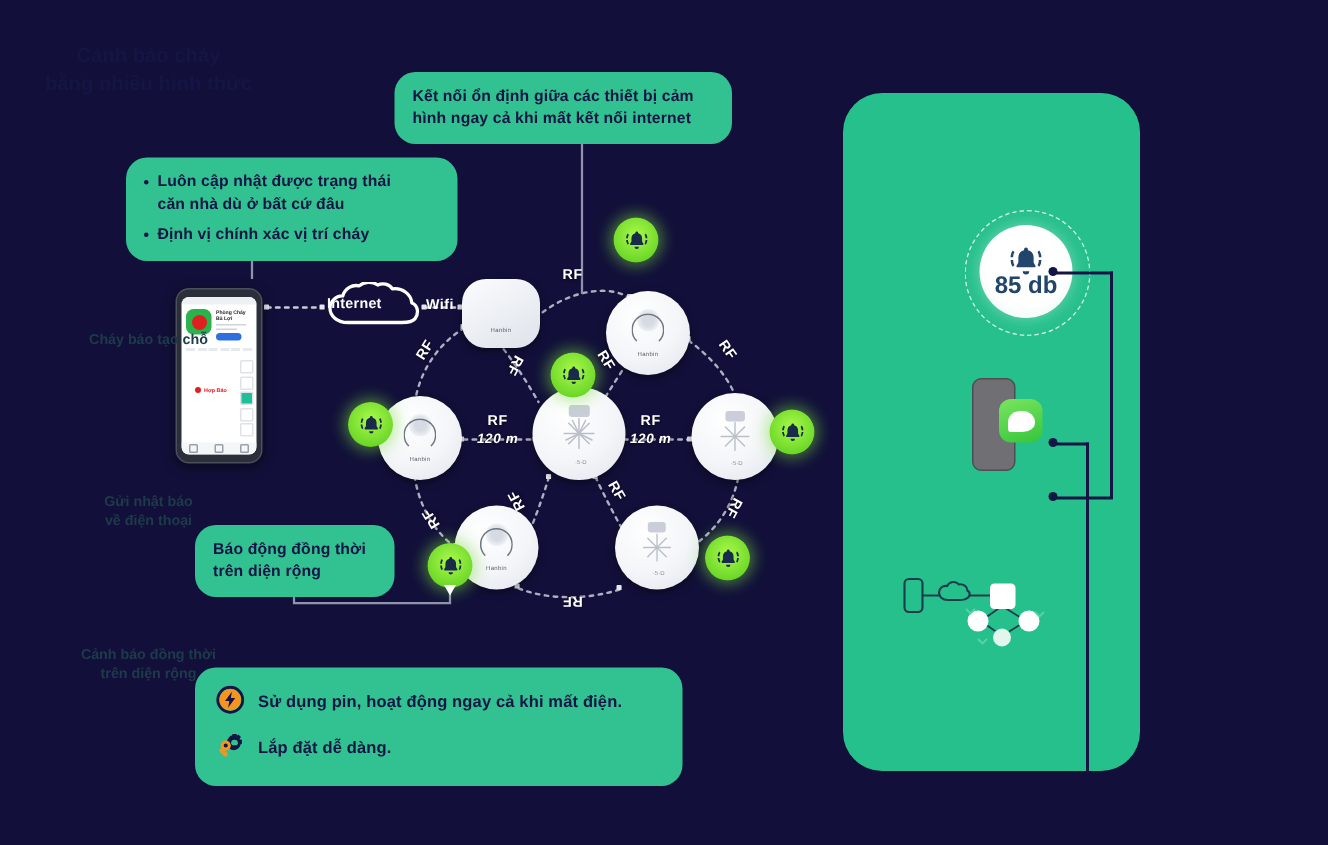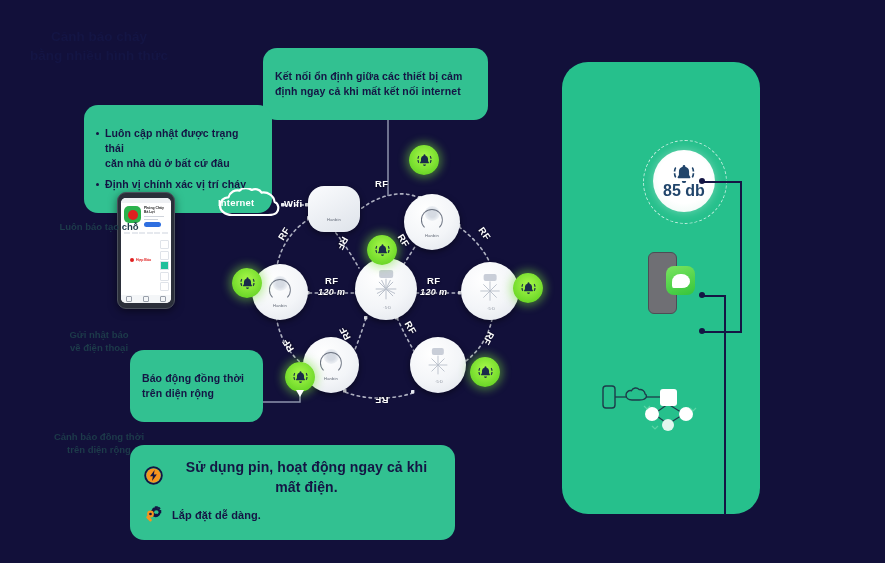--- a/index.html
+++ b/index.html
@@ -13,21 +13,21 @@
 
   
   .bubble{
     position:absolute;
     background:#32c191;
     color:#141544;
     border-radius:14px;
     font-size:10.5px;
     line-height:1.45;
     font-weight:600;
-    padding:21px 12px;
+    padding:9px 12px;
     box-sizing:border-box;
     letter-spacing:.1px;
   }
   .bubble .li{position:relative;padding-left:9px;}
   .bubble .li:before{
     content:"";position:absolute;left:0;top:6px;width:3px;height:3px;
     border-radius:50%;background:#141544;
   }
 
   
@@ -243,24 +243,24 @@
 
     <line x1="388" y1="92" x2="388" y2="196" stroke="#8f93ad" stroke-width="1.5"></line>
 
     <path d="M168,160 L168,186" stroke="#8f93ad" stroke-width="1.5" fill="none"></path>
 
     <path d="M196,388 L196,402 L300,402 L300,392" stroke="#8f93ad" stroke-width="1.5" fill="none"></path>
   </svg>
 
   <div class="bubble" style="left:263px;top:48px;width:225px;">
     <div>Kết nối ổn định giữa các thiết bị cảm</div>
-    <div>định ngay cả khi mất kết nối internet</div>
-  </div>
-
-  <div class="bubble" style="left:84px;top:105px;width:188px;">
+    <div>hình ngay cả khi mất kết nối internet</div>
+  </div>
+
+  <div class="bubble" style="left:84px;top:105px;width:221px;">
     <div class="li">
       <span>Luôn cập nhật được trạng thái</span><br>
       <span style="padding-left:0">căn nhà dù ở bất cứ đâu</span>
     </div>
     <div class="li" style="margin-top:5px">
       <span>Định vị chính xác vị trí cháy</span>
     </div>
   </div>
 
   <div class="bubble" style="left:130px;top:350px;width:133px;">
@@ -270,21 +270,21 @@
 
   <div class="bubble" style="left:130px;top:445px;width:325px;padding:12px 14px;">
     <div style="display:flex;align-items:center;gap:9px;">
       <span style="flex:0 0 auto;">
         <svg width="19" height="19" viewBox="0 0 24 24">
           <circle cx="12" cy="12" r="10.5" fill="none" stroke="#141544" stroke-width="2.4"></circle>
           <circle cx="12" cy="12" r="9" fill="#f7941e"></circle>
           <path d="M13.4 5.2 L7.6 13.1 L11.2 13.1 L10.2 18.8 L16.2 10.6 L12.5 10.6 Z" fill="#141544"></path>
         </svg>
       </span>
-      <span style="font-size:14px;text-align:center;">Sử dụng pin, hoạt động ngay cả khi mất điện.</span>
+      <span style="font-size:11px;">Sử dụng pin, hoạt động ngay cả khi mất điện.</span>
     </div>
     <div style="display:flex;align-items:center;gap:9px;margin-top:7px;">
       <span style="flex:0 0 auto;">
         <svg width="19" height="19" viewBox="0 0 24 24">
           <g fill="#141544">
             <path d="M15.6 3.4a6 6 0 1 0 5.2 5.3 6 6 0 0 0-5.2-5.3zm0 3.1a2.9 2.9 0 1 1 0 5.8 2.9 2.9 0 0 1 0-5.8z"></path>
             <rect x="13.6" y="1.6" width="4" height="2.6" rx=".7"></rect>
             <rect x="13.6" y="11.2" width="4" height="2.6" rx=".7"></rect>
             <rect x="19.2" y="6.4" width="2.6" height="4" rx=".7"></rect>
             <rect x="9.6" y="6.4" width="2.6" height="4" rx=".7"></rect>
@@ -533,21 +533,21 @@
       <g fill="#21456b">
         <path d="M12 2.6a1.2 1.2 0 0 1 1.2 1.2v.5a4.7 4.7 0 0 1 3.5 4.5v3l1.1 2a.65.65 0 0 1-.55 1H6.75a.65.65 0 0 1-.55-1l1.1-2v-3a4.7 4.7 0 0 1 3.5-4.5v-.5A1.2 1.2 0 0 1 12 2.6z"></path>
         <path d="M10 17.3h4a2 2 0 0 1-4 0z"></path>
         <path d="M4.9 5.4 3.8 4.4A7.6 7.6 0 0 0 2.5 8.6h1.6a6 6 0 0 1 .8-3.2zM2.5 10.3h1.6a6 6 0 0 0 .8 3.2l-1.1 1a7.6 7.6 0 0 1-1.3-4.2z"></path>
         <path d="M19.1 5.4l1.1-1a7.6 7.6 0 0 1 1.3 4.2h-1.6a6 6 0 0 0-.8-3.2zM21.5 10.3h-1.6a6 6 0 0 1-.8 3.2l1.1 1a7.6 7.6 0 0 0 1.3-4.2z"></path>
       </g>
     </svg>
     <div class="val">85 db</div>
   </div>
   <div class="panel-caption" style="top:220px;">
-    <div>Luôn báo tạo chỗ</div>
+    <div>Cháy báo tạo chỗ</div>
   </div>
 
   <div id="mini-phone"></div>
   <div id="msg-icon">
       <span class="bubbleglyph"></span>
     </div>
   <div class="panel-caption" style="top:328px;">
     <div>Gửi nhật báo</div>
     <div>về điện thoại</div>
   </div>

